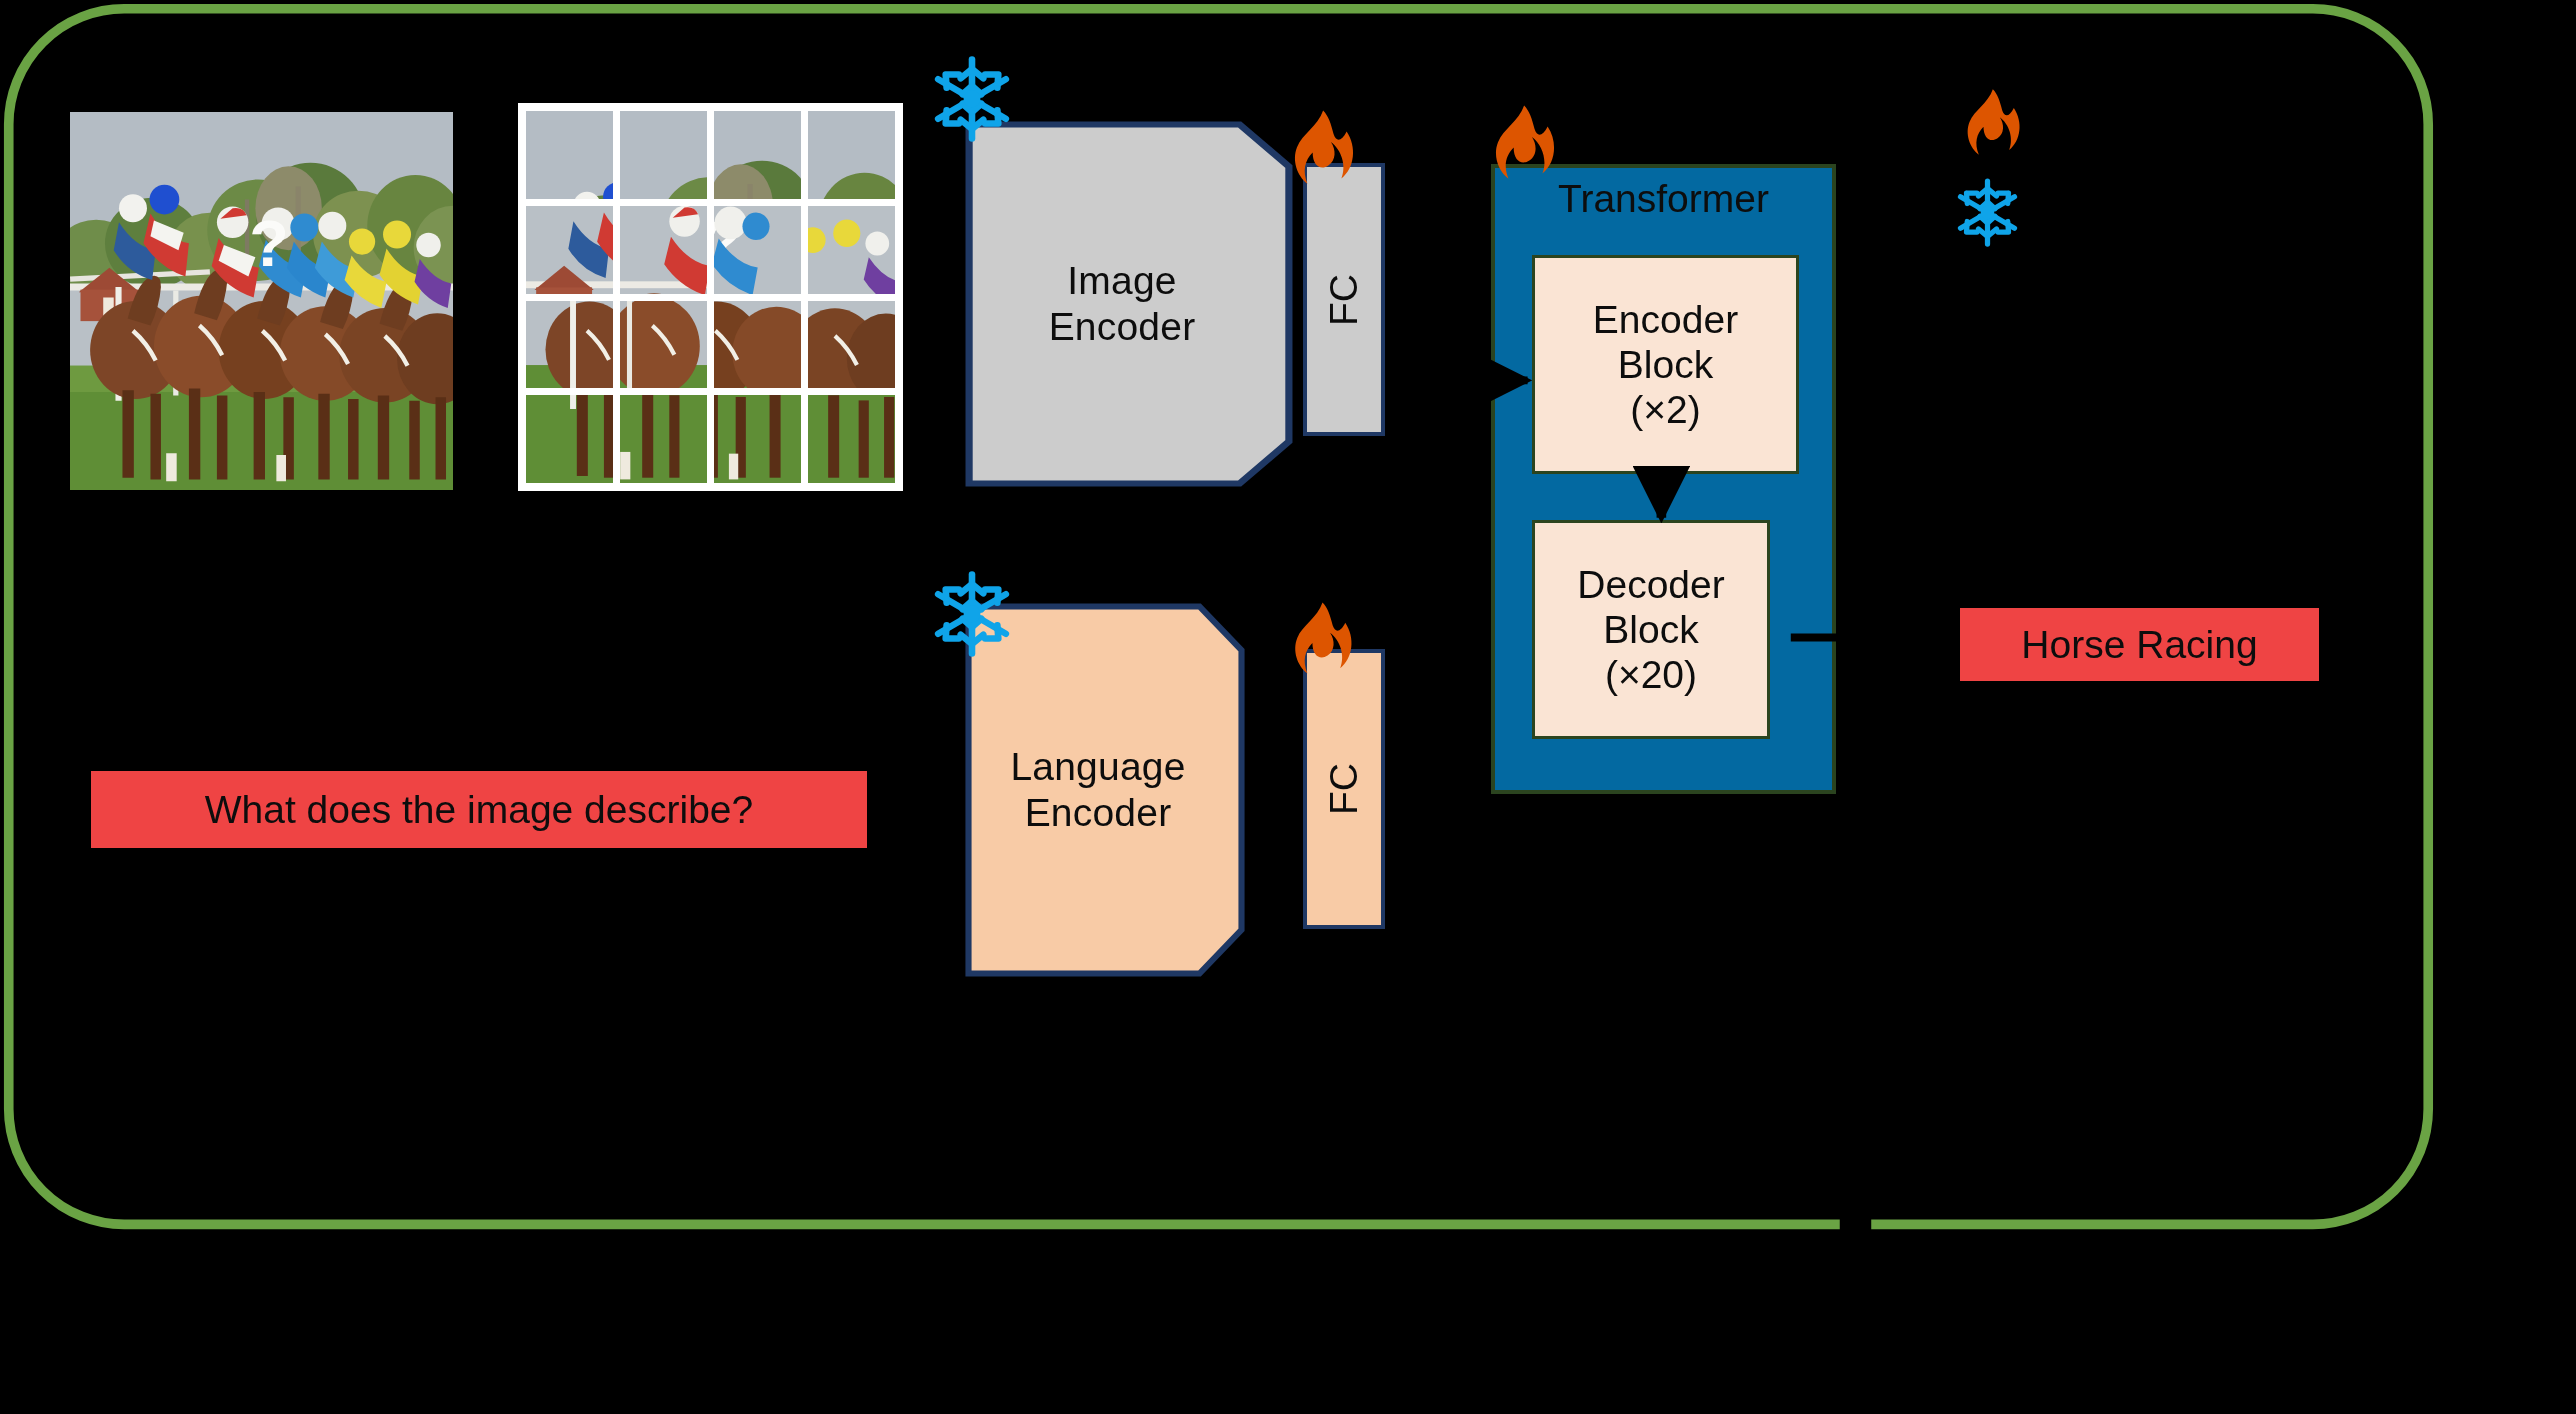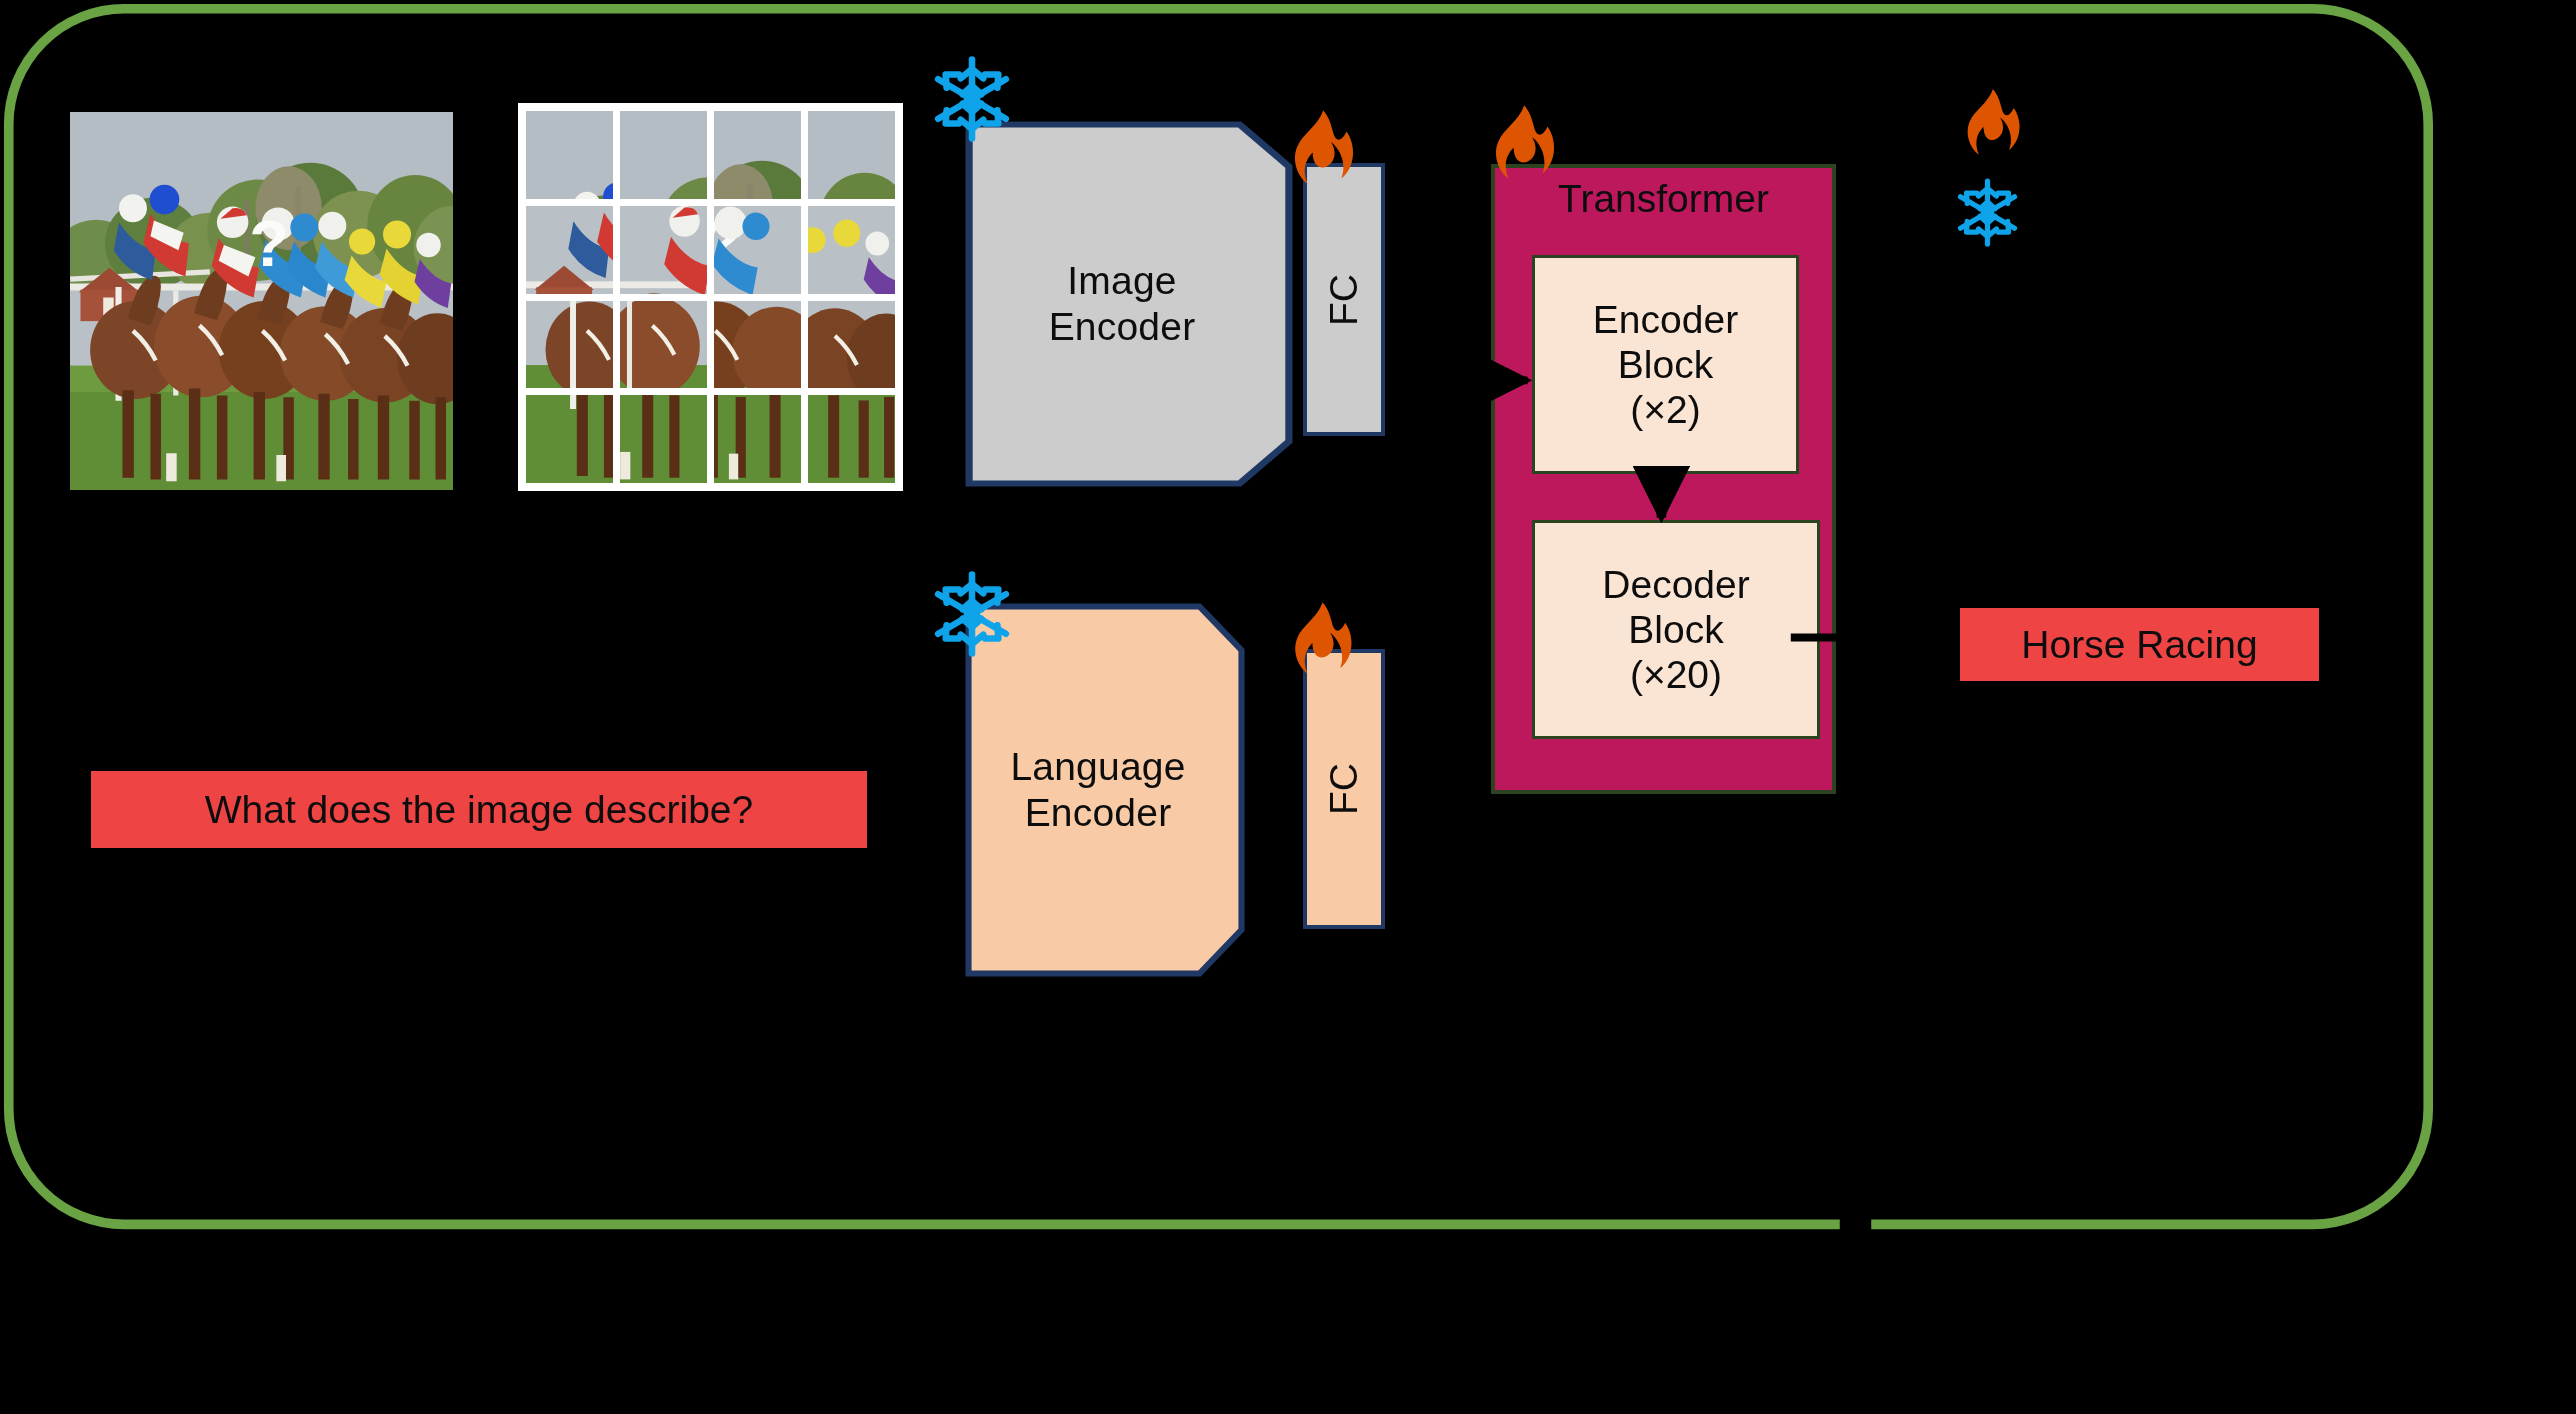--- a/index.html
+++ b/index.html
@@ -110,21 +110,21 @@
     color: #0d0d0d;
     transform: rotate(-90deg);
     white-space: nowrap;
   }
 
   
   #transformer-box {
     position: absolute;
     box-sizing: border-box;
     border: 4.4px solid #2b441f;
-    background: #be185d;
+    background: #0369a1;
   }
   #transformer-title {
     position: absolute;
     left: 0;
     top: 8.7px;
     width: 100%;
     text-align: center;
     font-size: 39px;
     color: #0d0d0d;
   }
@@ -470,21 +470,21 @@
     <div id="transformer-title">Transformer</div>
 
     <div class="inner-block" style="left:37px; top:87px; width:267px; height:219px;">
       <span>
         <span>Encoder</span><br>
         <span>Block</span><br>
         <span>(×2)</span>
       </span>
     </div>
 
-    <div class="inner-block" style="left:37px; top:352px; width:288px; height:219px;">
+    <div class="inner-block" style="left:37px; top:352px; width:238px; height:219px;">
       <span>
         <span>Decoder</span><br>
         <span>Block</span><br>
         <span>(×20)</span>
       </span>
     </div>
   </div>
 
   <svg id="connectors" viewBox="0 0 2946 1618" preserveAspectRatio="none">
     <defs>

